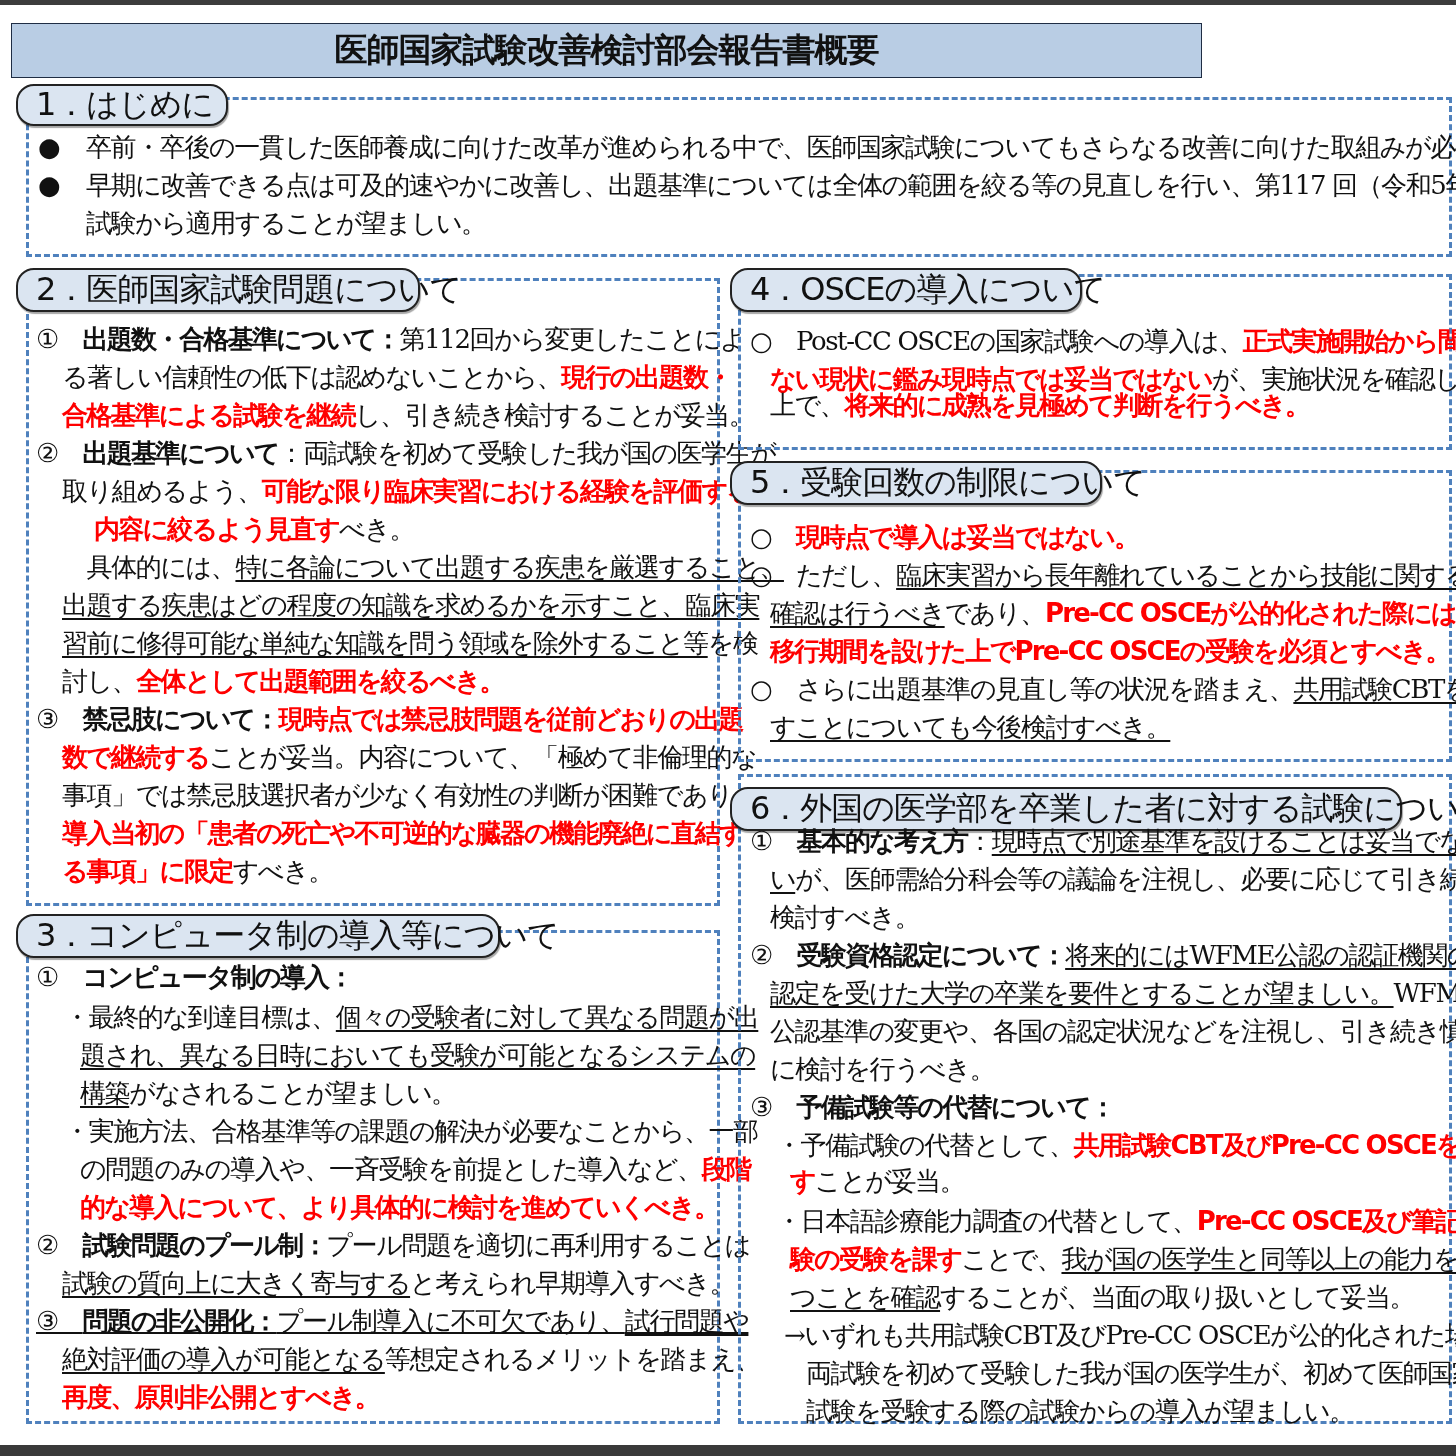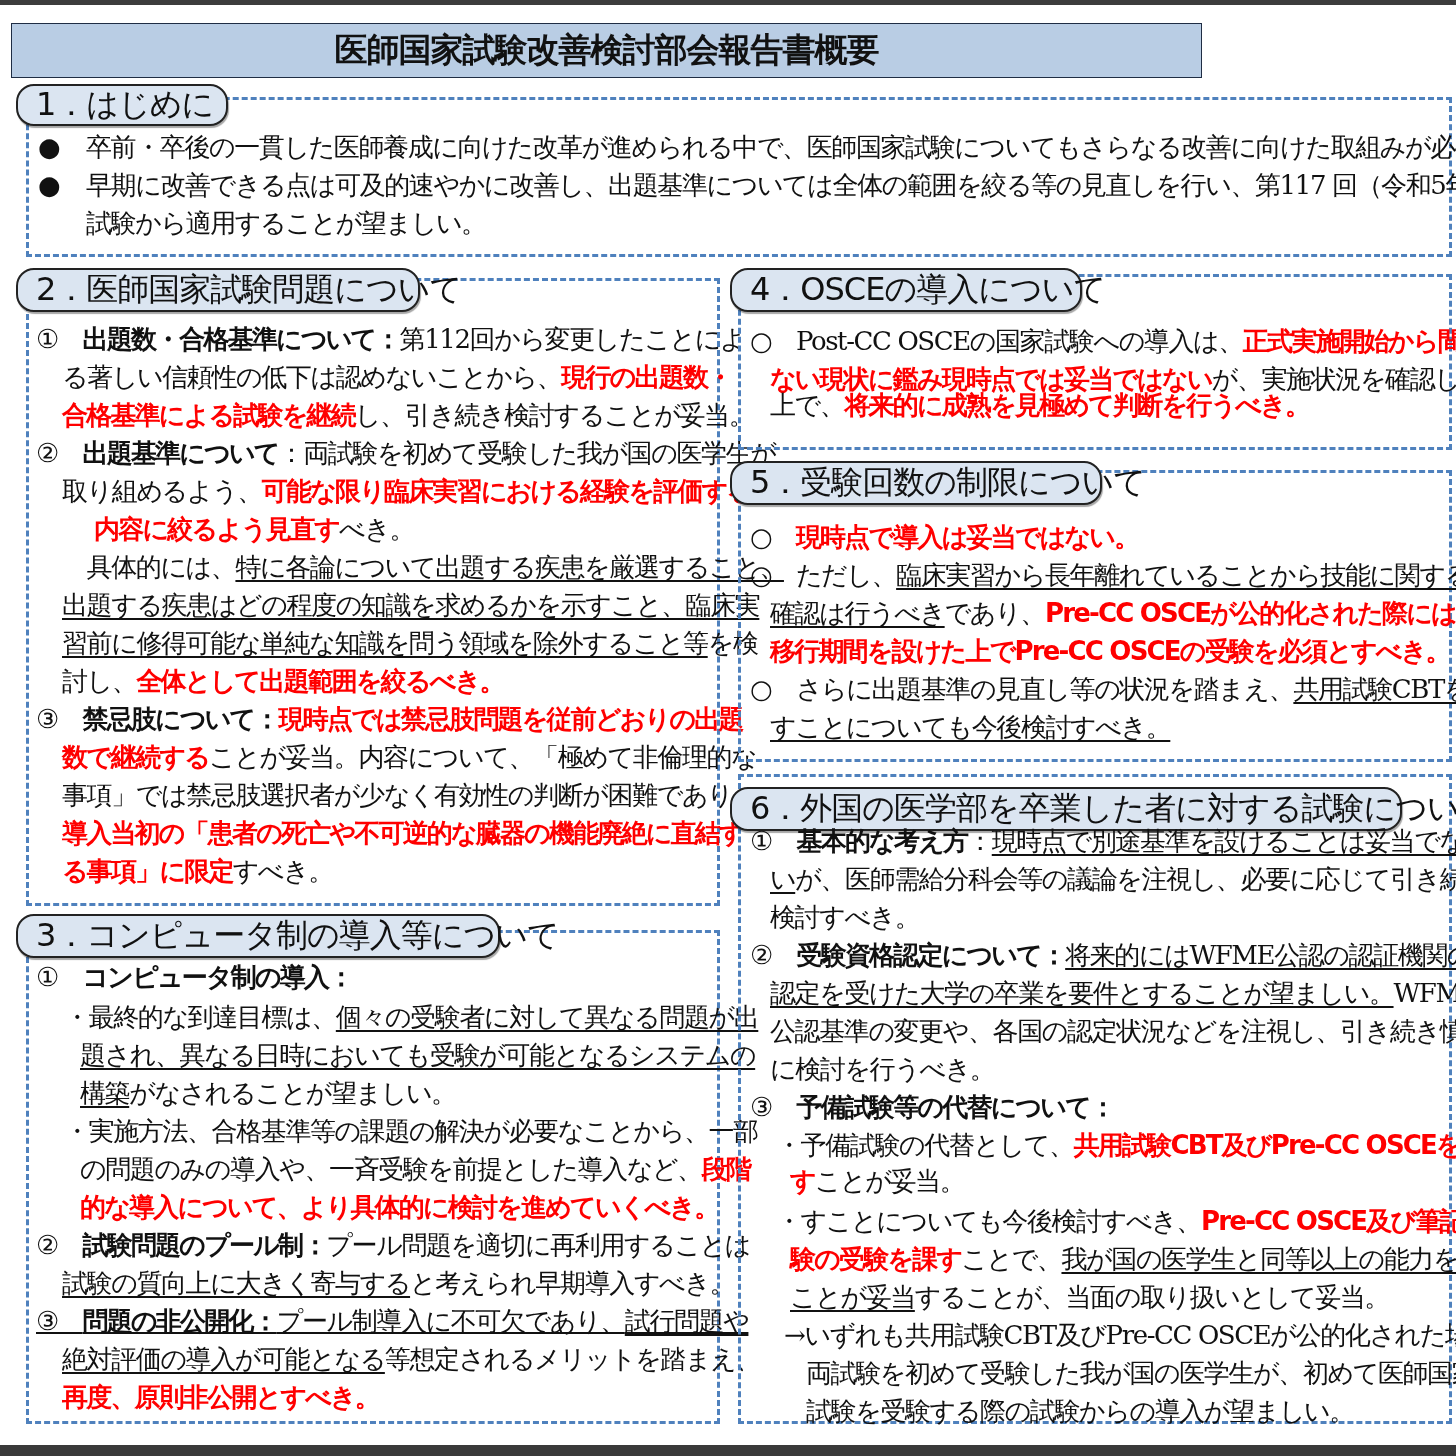--- a/index.html
+++ b/index.html
@@ -125,21 +125,21 @@
     <div class="line" style="left: 750px; top: 824px;"><span class="">①　</span><span class="b">基本的な考え方</span><span class="">：</span><span class="u">現時点で別途基準を設けることは妥当でな</span></div>
     <div class="line" style="left: 770px; top: 862px;"><span class="u">い</span><span class="">が、医師需給分科会等の議論を注視し、必要に応じて引き続き</span></div>
     <div class="line" style="left: 770px; top: 900px;"><span class="">検討すべき。</span></div>
     <div class="line" style="left: 750px; top: 938px;"><span class="">②　</span><span class="b">受験資格認定について：</span><span class="u">将来的にはWFME公認の認証機関の</span></div>
     <div class="line" style="left: 770px; top: 976px;"><span class="u">認定を受けた大学の卒業を要件とすることが望ましい。</span><span class="">WFMEの</span></div>
     <div class="line" style="left: 770px; top: 1014px;"><span class="">公認基準の変更や、各国の認定状況などを注視し、引き続き慎重</span></div>
     <div class="line" style="left: 770px; top: 1052px;"><span class="">に検討を行うべき。</span></div>
     <div class="line" style="left: 750px; top: 1090px;"><span class="">③　</span><span class="b">予備試験等の代替について：</span></div>
     <div class="line" style="left: 776px; top: 1128px;"><span class="">・予備試験の代替として、</span><span class="b r">共用試験CBT及びPre-CC OSCEを課</span></div>
     <div class="line" style="left: 790px; top: 1164px;"><span class="b r">す</span><span class="">ことが妥当。</span></div>
-    <div class="line" style="left: 776px; top: 1204px;"><span class="">・すことについても今後検討すべき、</span><span class="b r">Pre-CC OSCE及び筆記試</span></div>
+    <div class="line" style="left: 776px; top: 1204px;"><span class="">・日本語診療能力調査の代替として、</span><span class="b r">Pre-CC OSCE及び筆記試</span></div>
     <div class="line" style="left: 790px; top: 1242px;"><span class="b r">験の受験を課す</span><span class="">ことで、</span><span class="u">我が国の医学生と同等以上の能力を持</span></div>
-    <div class="line" style="left: 790px; top: 1280px;"><span class="u">ことが妥当</span><span class="">することが、当面の取り扱いとして妥当。</span></div>
+    <div class="line" style="left: 790px; top: 1280px;"><span class="u">つことを確認</span><span class="">することが、当面の取り扱いとして妥当。</span></div>
     <div class="line" style="left: 784px; top: 1318px;"><span class="">→いずれも共用試験CBT及びPre-CC OSCEが公的化された場合、</span></div>
     <div class="line" style="left: 806px; top: 1356px;"><span class="">両試験を初めて受験した我が国の医学生が、初めて医師国家</span></div>
     <div class="line" style="left: 806px; top: 1394px;"><span class="">試験を受験する際の試験からの導入が望ましい。</span></div>
   </div>
 
 <div class="bottombar"></div>
 
 </body></html>

